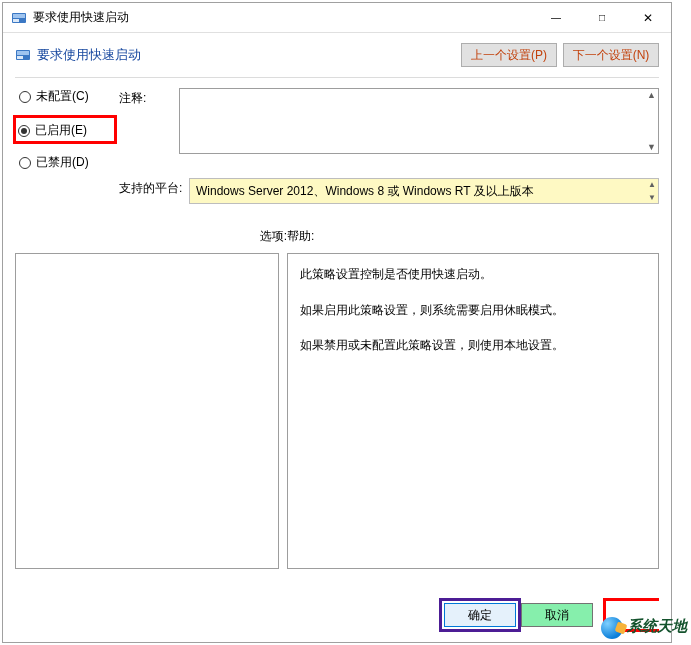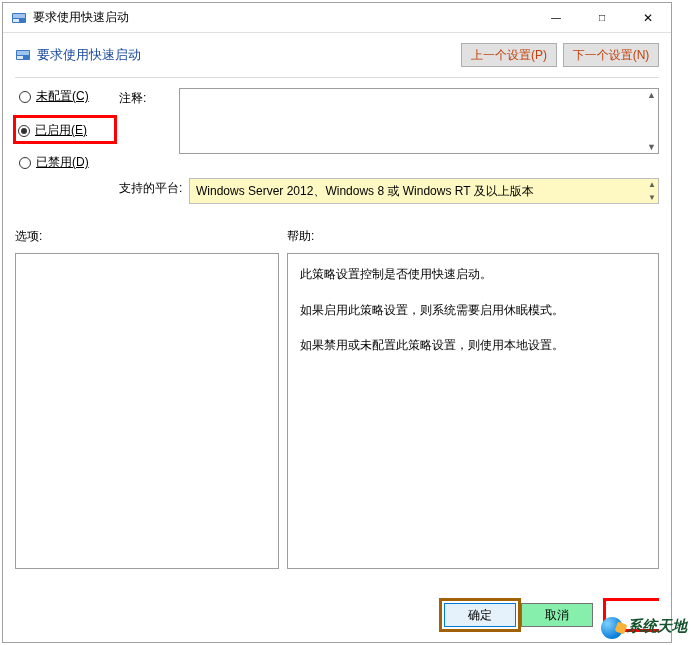--- a/index.html
+++ b/index.html
@@ -66,21 +66,21 @@
     cursor: default;
     display:inline-flex; align-items:center; justify-content:center;
     padding: 0 8px;
   }
   .divider { margin: 6px 12px 8px 12px; border-top:1px solid #dcdcdc; }
   .radio-row {
     display:flex;
     padding: 2px 12px 0 16px;
     align-items:flex-start;
   }
-  .radio-col { width: 96px; text-decoration: underline; }
+  .radio-col { width: 96px; }
   .radio-item {
     display:flex; align-items:center;
     margin-bottom: 14px;
     cursor:default;
     font-size:12px;
   }
   .radio-circle {
     width:12px; height:12px; border:1px solid #333; border-radius:50%;
     margin-right:5px; display:inline-flex; align-items:center; justify-content:center;
     background:#fff;
@@ -100,40 +100,40 @@
   .scroll-hint-bot { bottom:1px; }
   .platform-box {
     flex:1; border:1px solid #bdbdbd; height:26px; background:#fef9c3;
     display:flex; align-items:center; padding:8px 6px; position:relative;
   }
   .platform-box .scroll-hint-top,
   .platform-box .scroll-hint-bot { font-size:8px; }
   .labels-row {
     display:flex; padding: 18px 12px 4px 12px;
   }
-  .options-label { width: 272px; }
+  .options-label { width: 272px; text-align: right; }
   .panes {
     display:flex; gap:8px; padding: 4px 12px 15px 12px;
   }
   .pane {
     border:1px solid #9d9d9d; background:#fff; height:316px; overflow:hidden;
   }
   .pane.options { width: 264px; }
   .pane.help { flex:1; padding:10px 12px; line-height:1.8; }
   .help-p { margin: 0 0 14px 0; }
   .footer {
     position:absolute; bottom:10px; right:12px; display:flex; align-items:center;
   }
   .btn {
     min-width:72px; height:24px; border:1px solid #737373; background:#86efac;
     display:inline-flex; align-items:center; justify-content:center;
     font-size:12px; cursor:default;
   }
   .btn.primary { border:1px solid #0078d7; background:#e5f1fb; }
-  .red-box { border:3px solid #a16207; padding:2px; display:inline-flex; }
+  .red-box { border:3px solid #4c1d95; padding:2px; display:inline-flex; }
   .red-box .btn { margin-left:0; }
   .red-box.trail { width:56px; height:34px; border-left:3px solid #ff0000; border-top:3px solid #ff0000; border-bottom:3px solid #ff0000; border-right:none; margin-left:10px; }
   .watermark {
     position:absolute; bottom:6px; right:4px;
     display:flex; align-items:flex-start; gap:4px;
     font-size:15px; font-weight:bold; font-style:italic;
     color:#14532d; pointer-events:none;
   }
   .watermark .globe {
     width:22px; height:22px; border-radius:50%;

